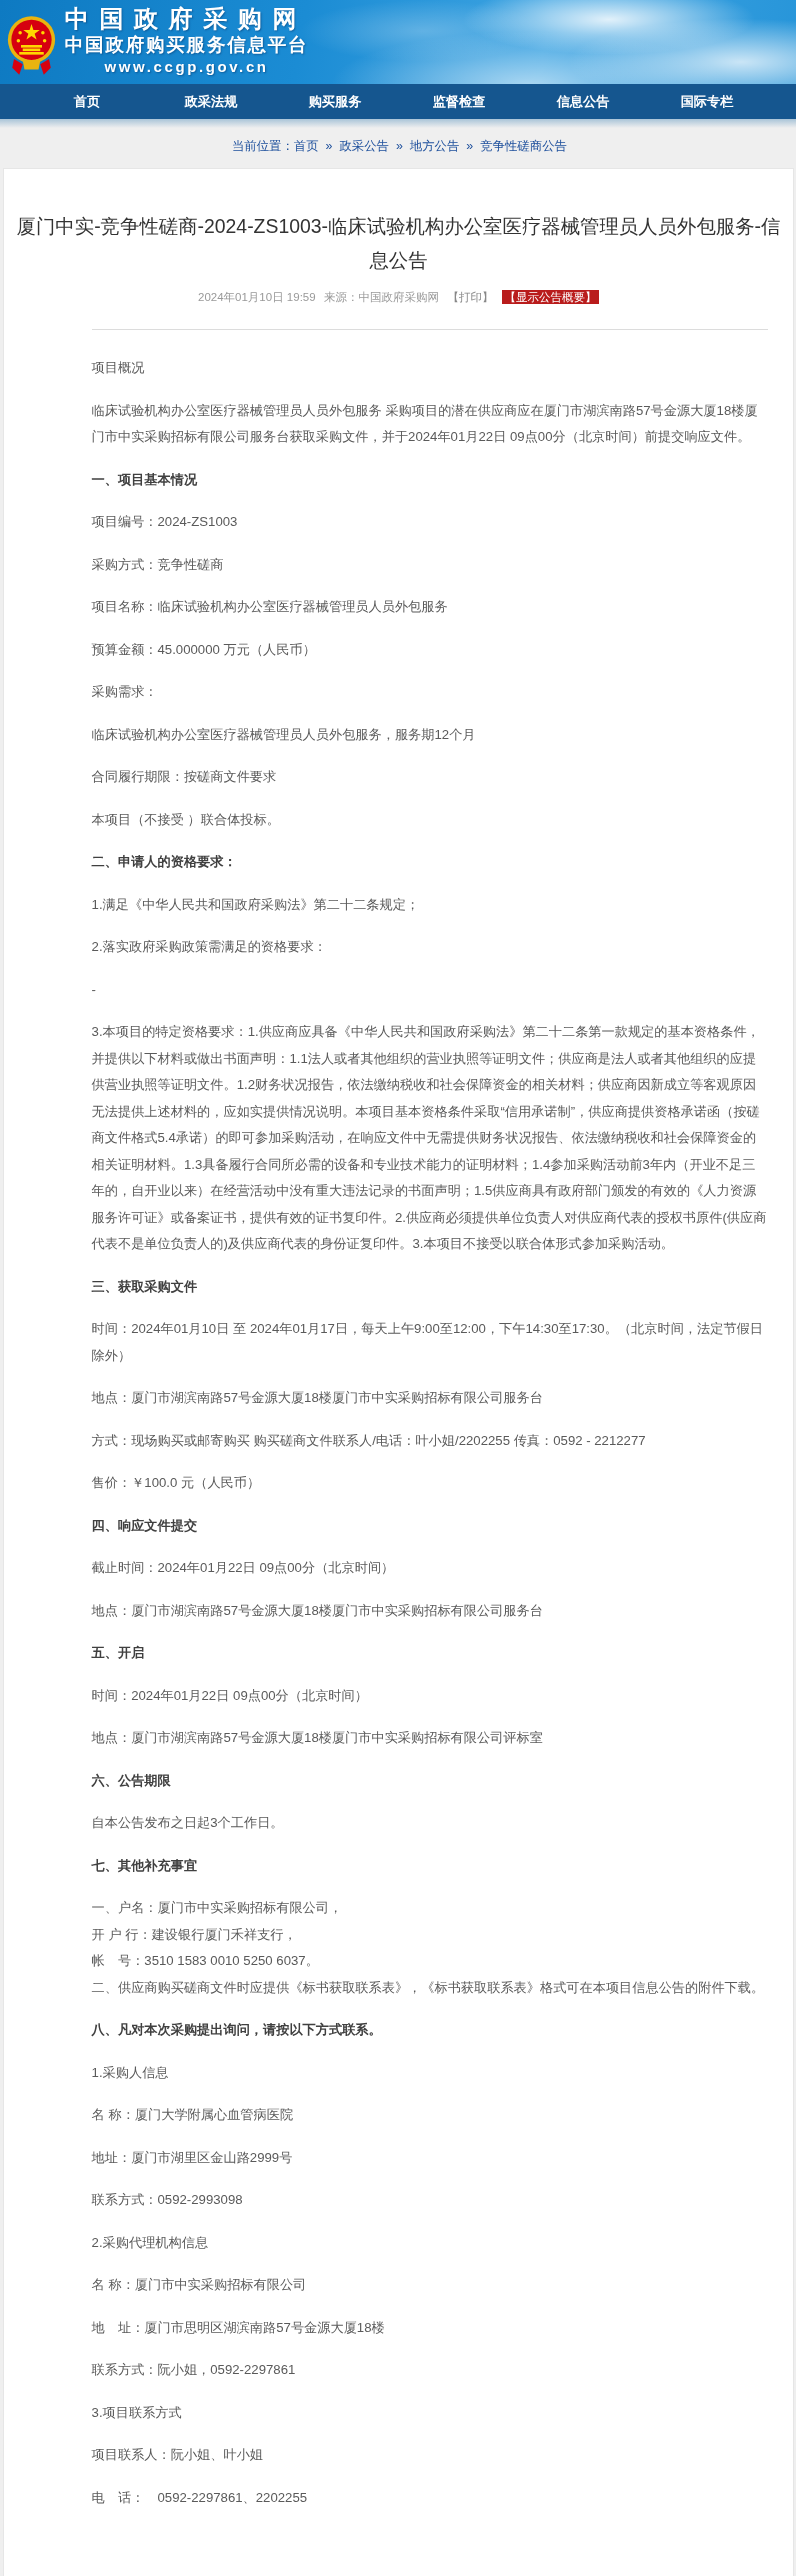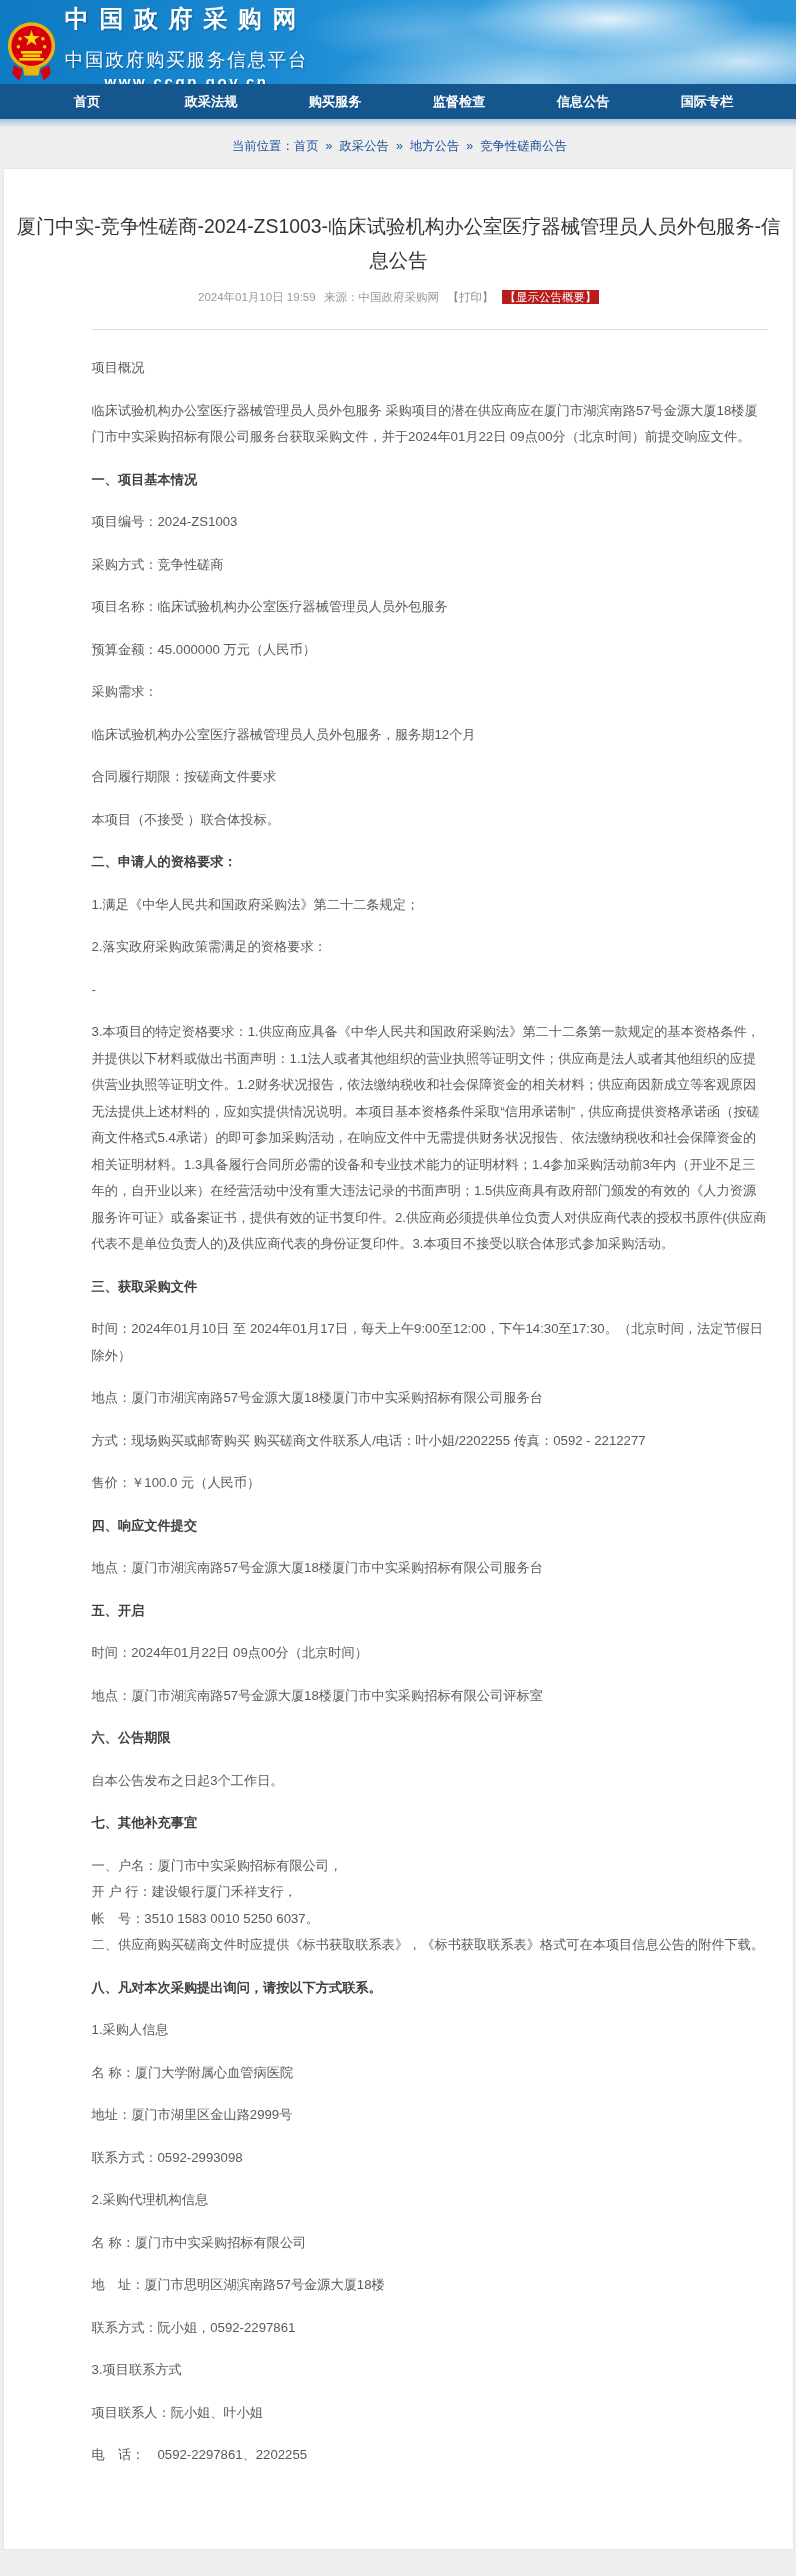--- a/index.html
+++ b/index.html
@@ -10,27 +10,27 @@
   
   .banner {
     height:84px; position:relative; overflow:hidden;
     background:
       radial-gradient(ellipse 203px 49px at 609px 19.4px, rgba(255,255,255,.85), rgba(255,255,255,0) 72%),
       radial-gradient(ellipse 247px 62px at 741px 62px, rgba(255,255,255,.75), rgba(255,255,255,0) 70%),
       radial-gradient(ellipse 282px 75px at 529px 84px, rgba(255,255,255,.55), rgba(255,255,255,0) 70%),
       radial-gradient(ellipse 176px 44px at 423px 31px, rgba(255,255,255,.25), rgba(255,255,255,0) 70%),
       linear-gradient(100deg,#0e7ac2 0%,#1b8cd4 38%,#3ea4e2 68%,#2795d9 100%);
   }
-  .logo-link { position:absolute; left:7px; top:5.3px; display:flex; align-items:center; }
+  .logo-link { position:absolute; left:7px; top:5.3px; display:flex; align-items:flex-end; }
   .emblem { width:49px; height:64px; margin-top:3.5px; }
   .site-text { margin-left:8.8px; color:#fff; }
   .site-title { font-size:24px; font-weight:bold; letter-spacing:10.6px; line-height:28px; white-space:nowrap;
     text-shadow:0.9px 0.9px 1.8px rgba(0,40,90,.45); }
-  .site-subtitle { font-size:18.5px; font-weight:normal; letter-spacing:1.8px; line-height:23px;
-    text-shadow:0.9px 0.9px 1.8px rgba(0,40,90,.45);margin-top:15px; }
+  .site-subtitle { font-size:18.5px; font-weight:bold; letter-spacing:1.8px; line-height:23px;
+    text-shadow:0.9px 0.9px 1.8px rgba(0,40,90,.45); }
   .site-url { font-size:15px; font-weight:bold; letter-spacing:2.6px; text-align:center; line-height:21px;
     text-shadow:0.9px 0.9px 1.8px rgba(0,40,90,.45); }
 
   
   .nav { height:35px; background:#15568f; display:flex; align-items:center; padding-left:25px; }
   .nav-item { width:124px; text-align:center; color:#fff; font-size:13.2px; font-weight:bold; cursor:pointer; }
   .sub-strip { height:8.8px; background:linear-gradient(#a9c4d8,#efefef); }
 
   
   .crumb { padding:10.6px 0 12.4px 1.8px; font-size:12.4px; color:#1d4f9c;text-align:center; }
@@ -130,20 +130,21 @@
           <p>1.满足《中华人民共和国政府采购法》第二十二条规定；</p>
           <p>2.落实政府采购政策需满足的资格要求：</p>
           <p>-</p>
           <p>3.本项目的特定资格要求：1.供应商应具备《中华人民共和国政府采购法》第二十二条第一款规定的基本资格条件，并提供以下材料或做出书面声明：1.1法人或者其他组织的营业执照等证明文件；供应商是法人或者其他组织的应提供营业执照等证明文件。1.2财务状况报告，依法缴纳税收和社会保障资金的相关材料；供应商因新成立等客观原因无法提供上述材料的，应如实提供情况说明。本项目基本资格条件采取“信用承诺制”，供应商提供资格承诺函（按磋商文件格式5.4承诺）的即可参加采购活动，在响应文件中无需提供财务状况报告、依法缴纳税收和社会保障资金的相关证明材料。1.3具备履行合同所必需的设备和专业技术能力的证明材料；1.4参加采购活动前3年内（开业不足三年的，自开业以来）在经营活动中没有重大违法记录的书面声明；1.5供应商具有政府部门颁发的有效的《人力资源服务许可证》或备案证书，提供有效的证书复印件。2.供应商必须提供单位负责人对供应商代表的授权书原件(供应商代表不是单位负责人的)及供应商代表的身份证复印件。3.本项目不接受以联合体形式参加采购活动。</p>
           <p class="bold">三、获取采购文件</p>
           <p>时间：2024年01月10日  至 2024年01月17日，每天上午9:00至12:00，下午14:30至17:30。（北京时间，法定节假日除外）</p>
           <p>地点：厦门市湖滨南路57号金源大厦18楼厦门市中实采购招标有限公司服务台</p>
           <p>方式：现场购买或邮寄购买 购买磋商文件联系人/电话：叶小姐/2202255 传真：0592 - 2212277</p>
           <p>售价：￥100.0 元（人民币）</p>
           <p class="bold">四、响应文件提交</p>
+          <p>截止时间：2024年01月22日 09点00分（北京时间）</p>
           <p>地点：厦门市湖滨南路57号金源大厦18楼厦门市中实采购招标有限公司服务台</p>
           <p class="bold">五、开启</p>
           <p>时间：2024年01月22日 09点00分（北京时间）</p>
           <p>地点：厦门市湖滨南路57号金源大厦18楼厦门市中实采购招标有限公司评标室</p>
           <p class="bold">六、公告期限</p>
           <p>自本公告发布之日起3个工作日。</p>
           <p class="bold">七、其他补充事宜</p>
           <p>一、户名：厦门市中实采购招标有限公司，</p>
           <p class="tight">开 户 行：建设银行厦门禾祥支行，</p>
           <p class="tight">帐　号：3510 1583 0010 5250 6037。</p>

